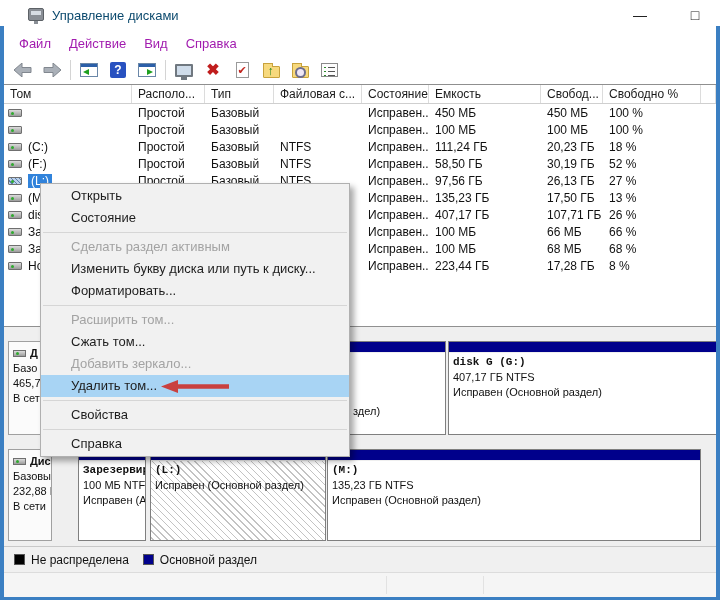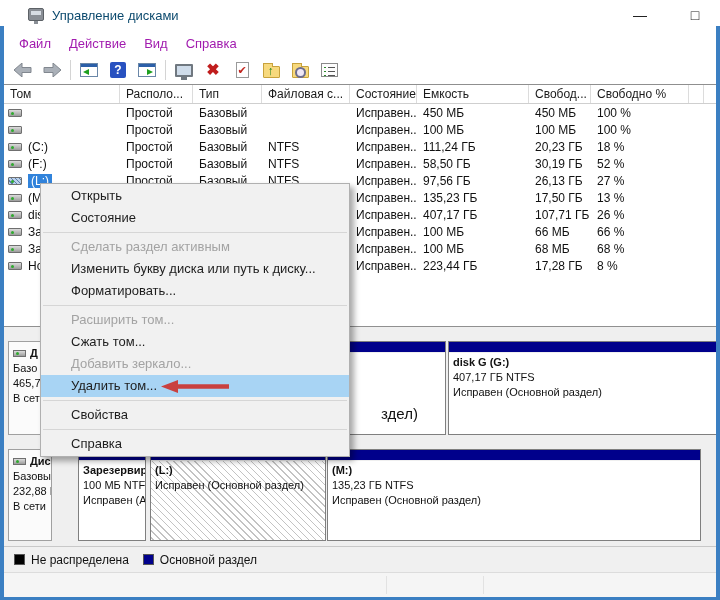--- a/index.html
+++ b/index.html
@@ -64,21 +64,21 @@
   .arrow-svg { display:block; }
 
   
   .listpane { position:absolute; left:4px; top:84px; width:712px; height:242px; background:#fff;
     border-top:1px solid #8f8f8f; }
   .lheader { display:flex; height:19px; background:#fff; border-bottom:1px solid #cfcfcf; }
   .lheader .hc { border-right:1px solid #dcdcdc; padding:2px 0 0 6px; font-size:12px; color:#1a1a1a;
     white-space:nowrap; overflow:hidden; }
   .vrow { display:flex; height:17px; align-items:center; }
   .vrow .vc { padding-left:6px; white-space:nowrap; overflow:hidden; font-size:12px; }
-  .c0{width:116px;} .c1{width:73px;} .c2{width:69px;} .c3{width:88px;} .c4{width:67px;}
+  .c0{width:128px;} .c1{width:73px;} .c2{width:69px;} .c3{width:88px;} .c4{width:67px;}
   .c5{width:112px;} .c6{width:62px;} .c7{width:98px;} .c8{width:15px;}
   .vcell0 { display:flex; align-items:center; gap:6px; padding-left:4px !important; }
   .vol-icon { flex:0 0 auto; width:14px; height:8px; background:linear-gradient(#dcdcdc,#9c9c9c);
     border:1px solid #6f6f6f; border-radius:1px; position:relative; }
   .vol-icon::after { content:""; position:absolute; left:2px; top:2px; width:3px; height:3px;
     background:#2faa2f; border-radius:50%; }
   .vol-icon.hatched { background:repeating-linear-gradient(45deg,#bcd2ea 0 2px,#5e7fae 2px 3px); }
   .vlabel.sel { background:#3183db; color:#fff; padding:0 3px; }
 
   
@@ -87,24 +87,24 @@
   .disk-label { position:absolute; border:1px solid #a0a0a0; background:#fbfbfb; padding:4px 4px 0 4px;
     font-size:11px; line-height:15px; white-space:nowrap; overflow:hidden; }
   .disk-label .dname { font-weight:bold; display:flex; align-items:center; gap:4px; }
   .disk-icon { flex:0 0 auto; width:13px; height:7px; background:linear-gradient(#dcdcdc,#9c9c9c);
     border:1px solid #6f6f6f; position:relative; }
   .disk-icon::after { content:""; position:absolute; left:2px; top:1px; width:3px; height:3px;
     background:#2faa2f; border-radius:50%; }
   .part { position:absolute; border:1px solid #7f7f7f; background:#fff; overflow:hidden; }
   .part .bar { height:11px; background:#00008b; border-bottom:1px solid #efefef; }
   .part .pbody { padding:2px 4px; font-size:11px; line-height:15px; white-space:nowrap; }
-  .part .ptitle { font-weight:bold; }
+  .part .ptitle { font-weight:bold;font-family:Liberation Mono, monospace; }
   .part.hatched .pbody-wrap { background:repeating-linear-gradient(45deg,#fff 0 4px,#c3c3c3 4px 5px); height:100%; }
   .pbody-wrap { height:100%; }
-  .part-partial { position:absolute; left:274px; top:63px; font-size:15px;margin-left:28px; }
+  .part-partial { position:absolute; left:274px; top:63px; font-size:11px; }
 
   
   .legendbar { position:absolute; left:4px; top:546px; width:712px; height:26px; background:#f0f0f0;
     border-top:1px solid #c8c8c8; display:flex; align-items:center; gap:14px; padding-left:10px; }
   .legend-item { display:flex; align-items:center; gap:6px; }
   .swatch { width:11px; height:11px; border:1px solid #555; }
   .swatch.unalloc { background:#000000; }
   .swatch.primary { background:#00008b; }
   .bottomstrip { position:absolute; left:4px; top:572px; width:712px; height:25px; background:#f5f5f5;
     border-top:1px solid #dcdcdc; }

